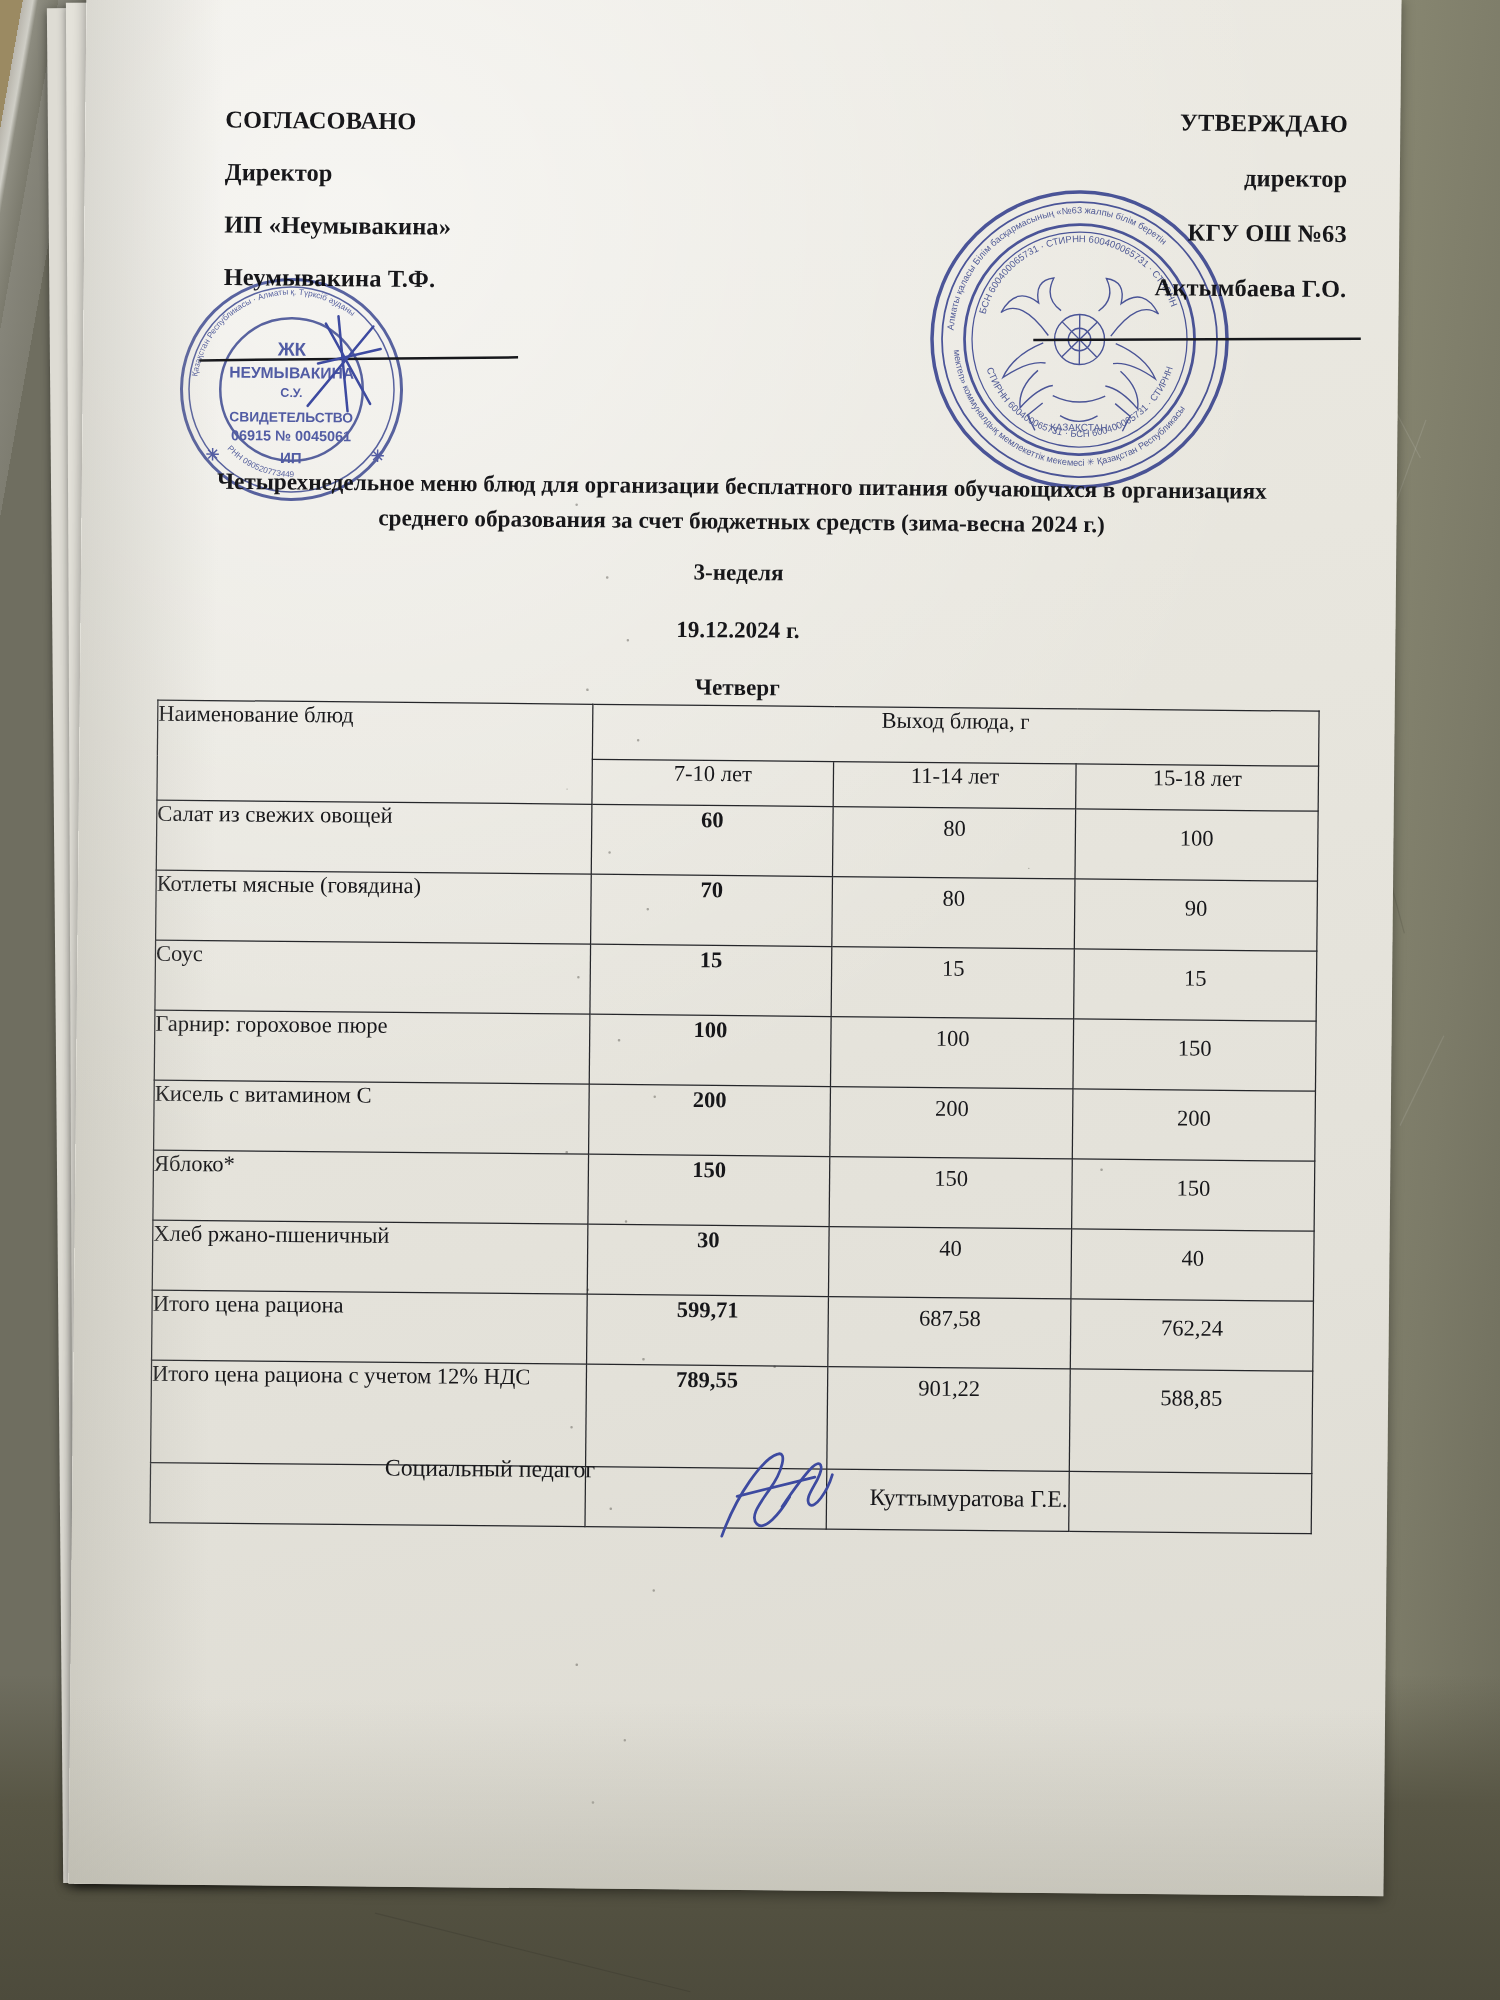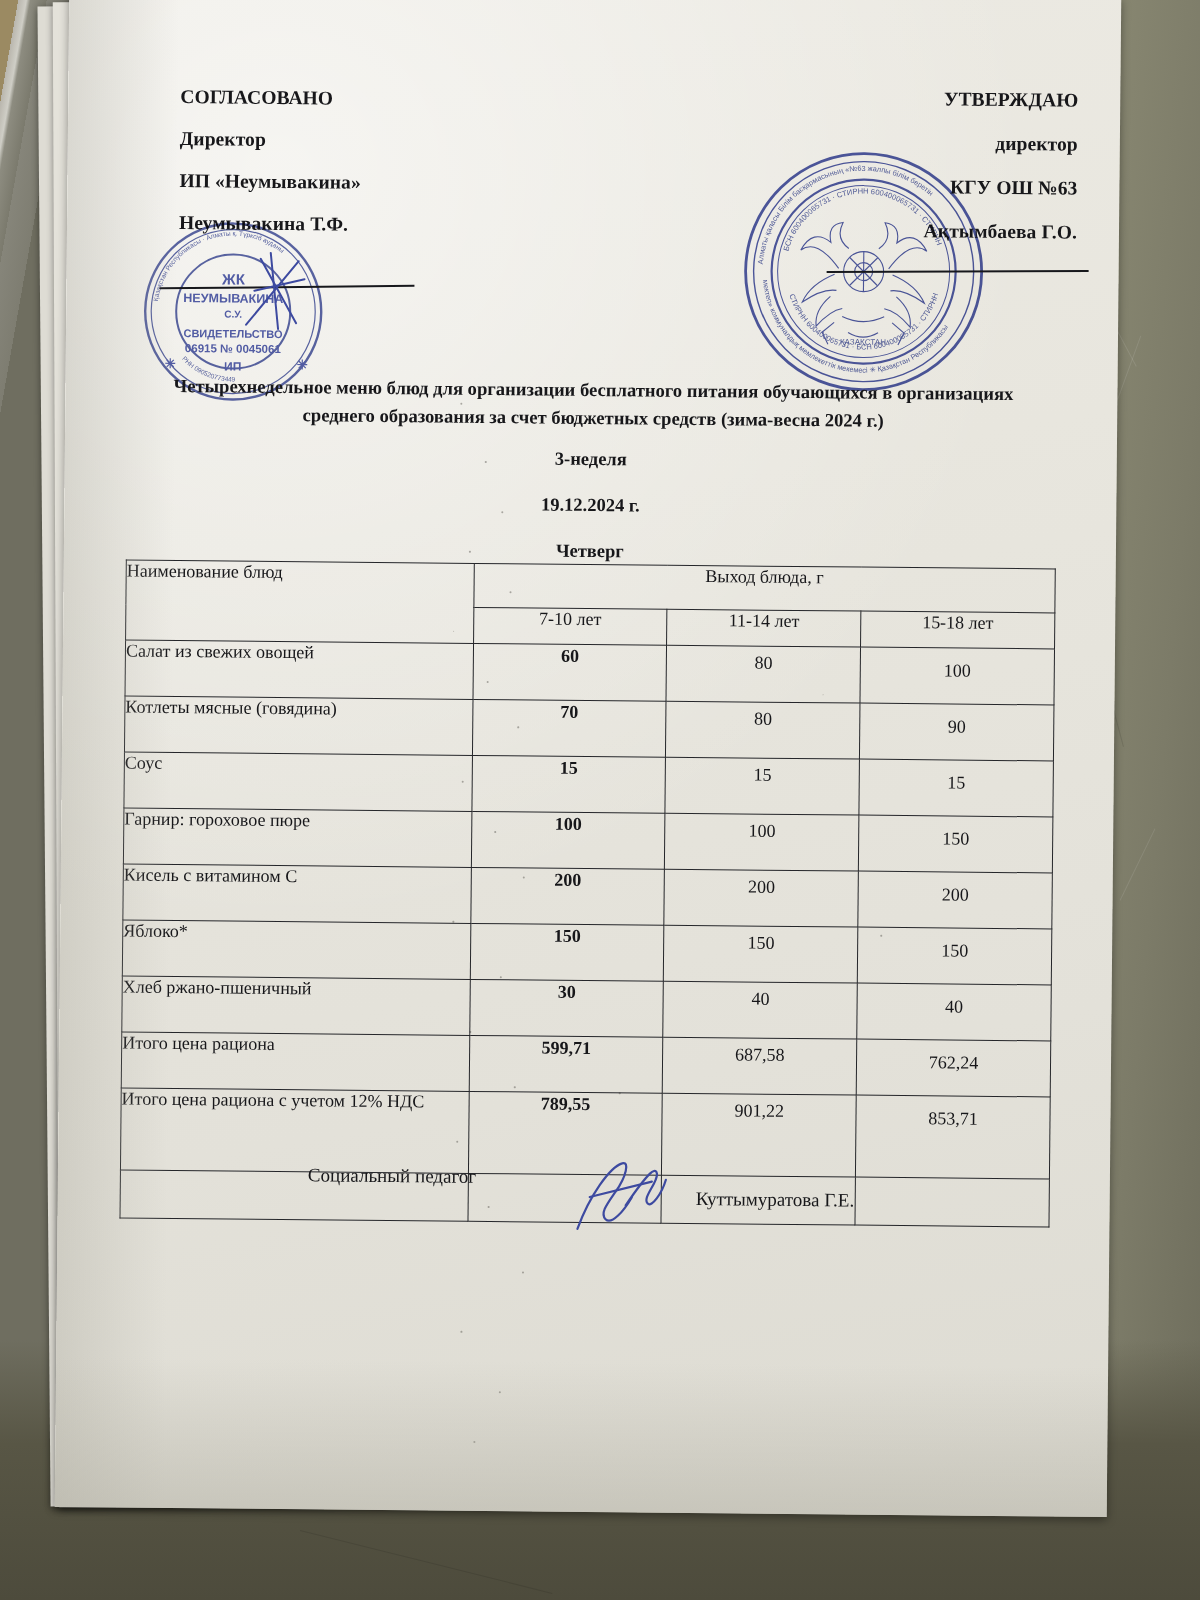--- a/index.html
+++ b/index.html
@@ -440,21 +440,21 @@
             <tr>
               <td class="cell-name">Итого цена рациона</td>
               <td class="cell-num col-a"><span class="drift1">599,71</span></td>
               <td class="cell-num col-b"><span class="drift2">687,58</span></td>
               <td class="cell-num col-c"><span class="drift3">762,24</span></td>
             </tr>
             <tr class="row-tall">
               <td class="cell-name">Итого цена рациона с учетом 12% НДС</td>
               <td class="cell-num col-a"><span class="drift1">789,55</span></td>
               <td class="cell-num col-b"><span class="drift2">901,22</span></td>
-              <td class="cell-num col-c"><span class="drift3">853,71</span></td>
+              <td class="cell-num col-c"><span class="drift3">588,85</span></td>
             </tr>
             <tr class="row-empty">
               <td class="cell-name"></td>
               <td class="cell-num col-a"></td>
               <td class="cell-num col-b"></td>
               <td class="cell-num col-c"></td>
             </tr>
           </tbody>
         </table>
       </div>

